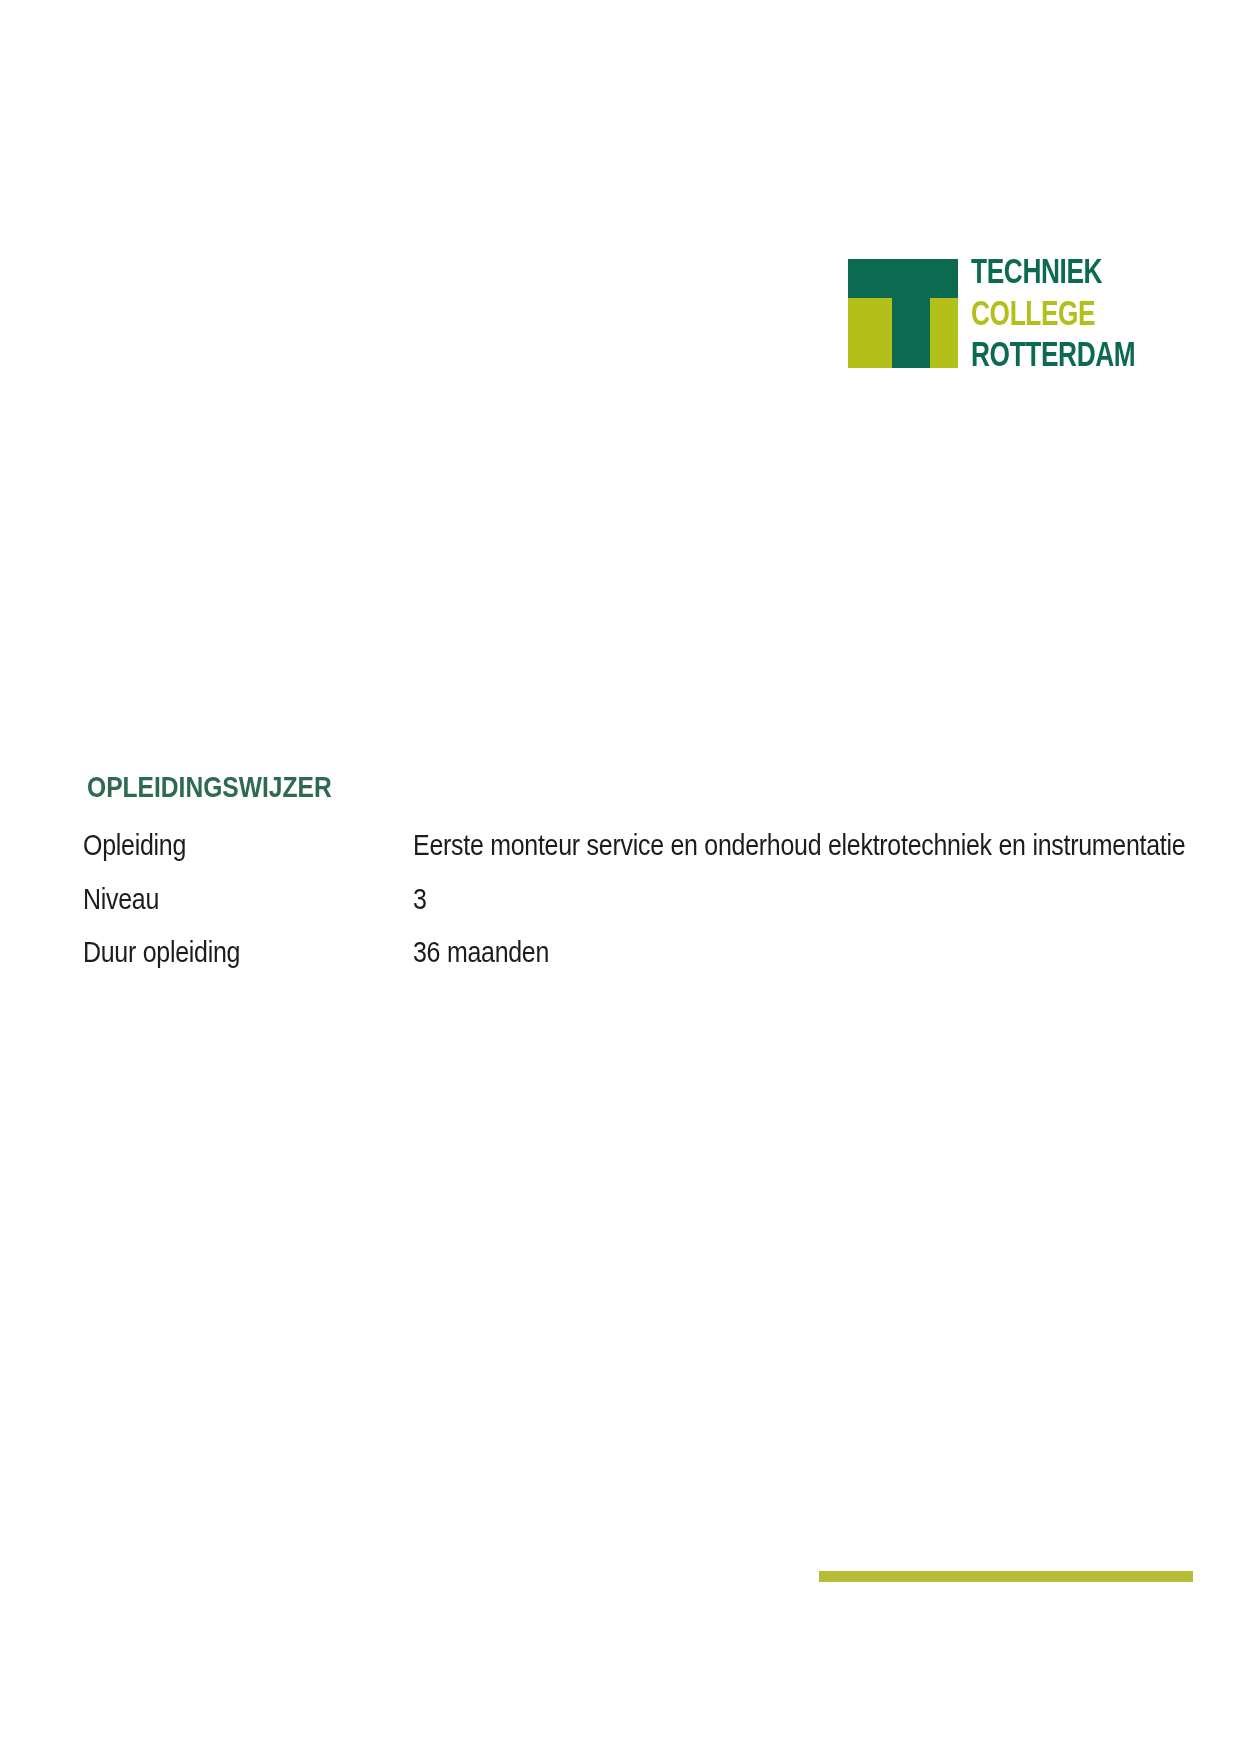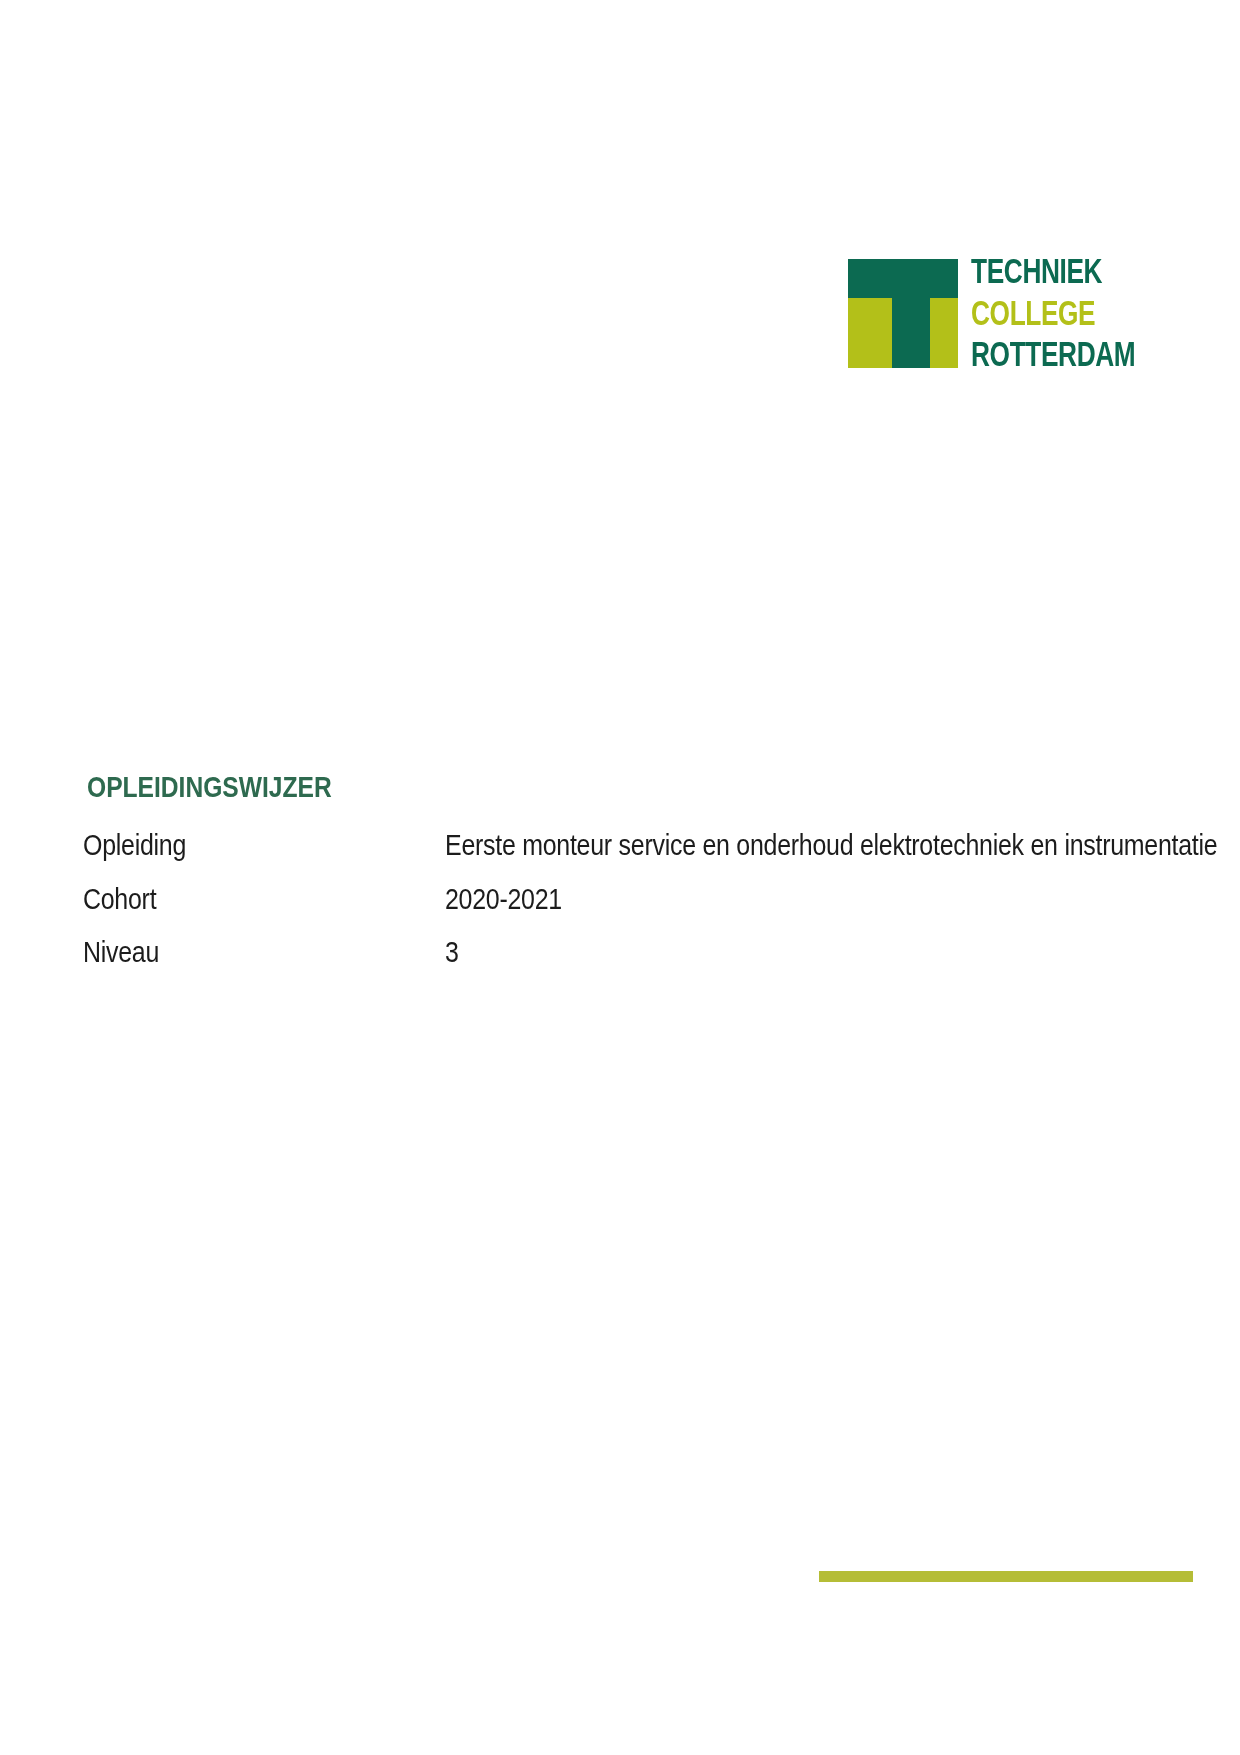--- a/index.html
+++ b/index.html
@@ -73,21 +73,20 @@
     position: absolute;
     left: 83px;
     top: 826px;
     width: 1110px;
   }
   .detail-row {
     display: grid;
     grid-template-columns: 330px 780px;
     height: 53.6px;
     align-items: start;
-    gap: 32px;
   }
   .detail-label, .detail-value {
     font-size: 29px;
     line-height: 38px;
     color: #1c1c1c;
     white-space: nowrap;
     transform: scaleX(0.86);
     transform-origin: left center;
     letter-spacing: -0.3px;
   }
@@ -124,30 +123,30 @@
 
   <h1 class="heading">OPLEIDINGSWIJZER</h1>
 
   <div class="details">
 
     <div class="detail-row">
       <div class="detail-label">Opleiding</div>
       <div class="detail-value">Eerste monteur service en onderhoud elektrotechniek en instrumentatie</div>
     </div>
 
-    <div class="detail-row">
-      <div class="detail-label">Cohort</div>
-      <div class="detail-value">2020-2021</div>
-    </div>
 
 
     <div class="detail-row">
       <div class="detail-label">Niveau</div>
       <div class="detail-value">3</div>
     </div>
 
 
+    <div class="detail-row">
+      <div class="detail-label">Duur opleiding</div>
+      <div class="detail-value">36 maanden</div>
+    </div>
 
   </div>
 
   <div class="footer-bar"></div>
 
 </div>
 
 </body></html>

